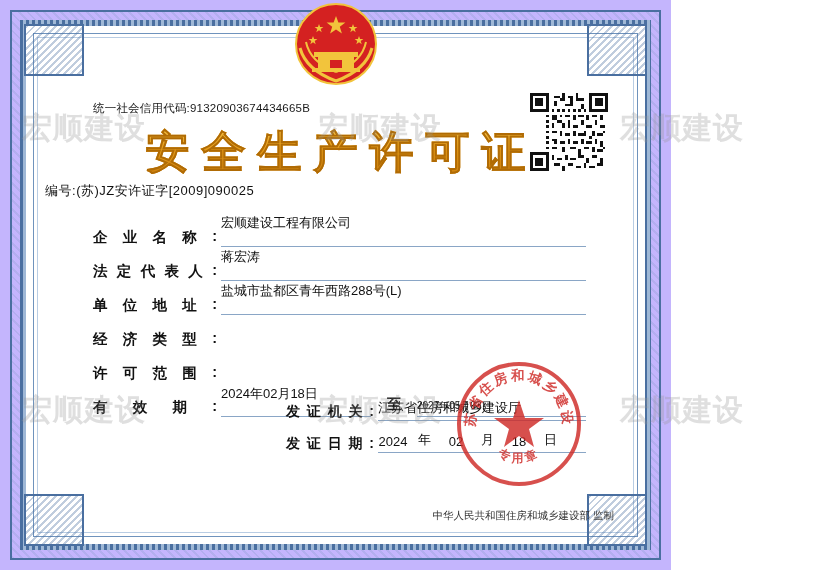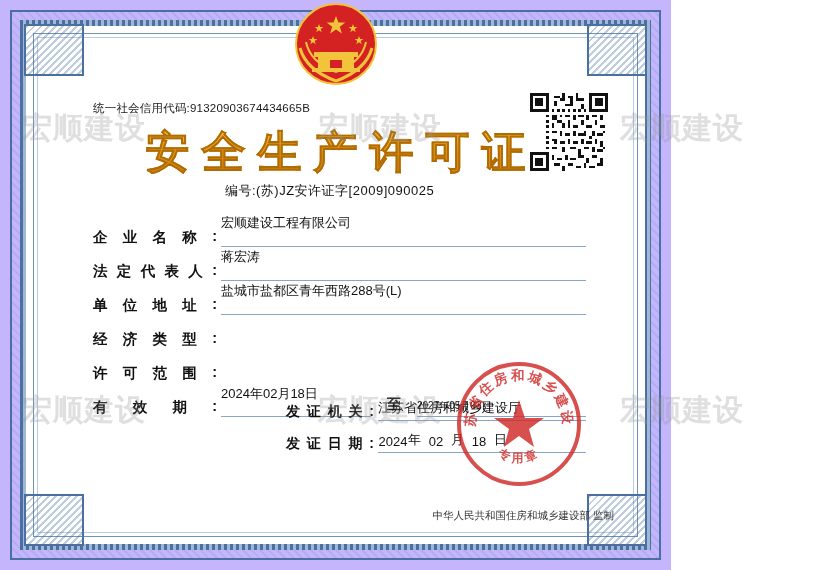--- a/index.html
+++ b/index.html
@@ -130,21 +130,20 @@
     -webkit-background-clip: text;
     background-clip: text;
     color: transparent;
     -webkit-text-stroke: 0.6px #b06b05;
   }
 
   .serial {
     position: absolute;
     left: 0; right: 12px;
     top: 137px;
-    text-align: center;
     font-size: 13px;
     color: #111;
     letter-spacing: 0.5px;
   }
 
   
   .fields {
     position: absolute;
     left: 48px;
     top: 168px;
@@ -233,21 +232,21 @@
     white-space: nowrap;
   }
   .issuer-date {
     flex: 1;
     display: flex;
     align-items: flex-end;
     border-bottom: 1px solid #8aa6c6;
     padding-bottom: 3px;
     font-size: 13px;
     color: #111;
-    gap: 0;
+    gap: 10px;
   }
   .issuer-date .seg { display: inline-block; }
   .issuer-date .num { min-width: 30px; text-align: center; }
 
   
   .seal {
     position: absolute;
     right: 88px;
     bottom: 82px;
     width: 128px;

